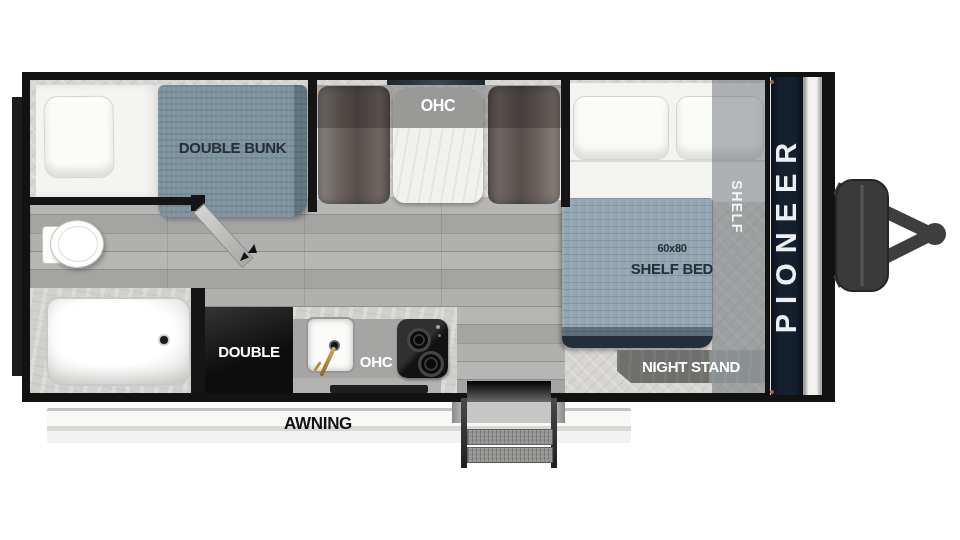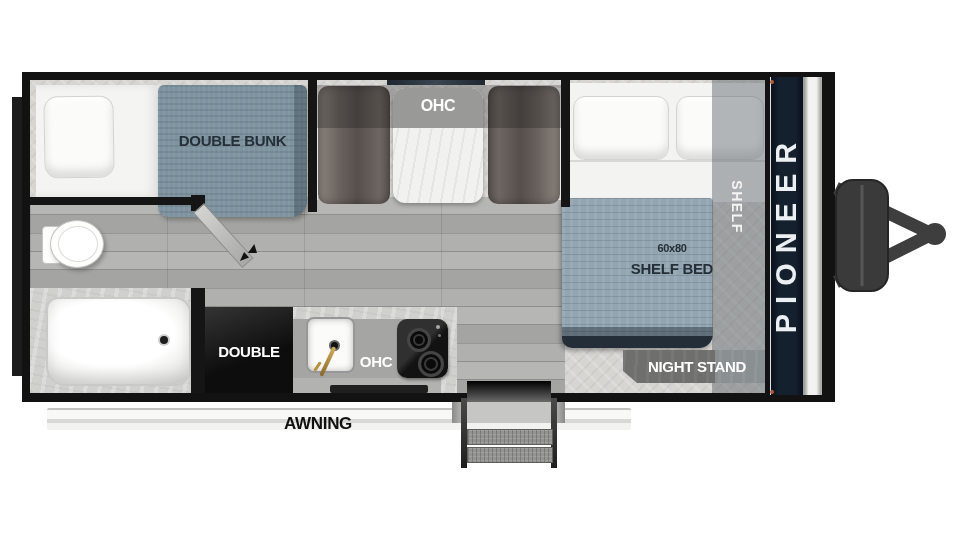--- a/index.html
+++ b/index.html
@@ -47,21 +47,21 @@
 
   <div class="abs wood" style="left:30px;top:197px;width:535px;height:196px;"></div>
 
   <div class="abs marble" style="left:30px;top:288px;width:162px;height:105px;"></div>
 
   <div class="abs" style="left:36px;top:85px;width:124px;height:112px;background:#f4f4f2;
               box-shadow:inset -8px 0 10px rgba(0,0,0,.08);"></div>
   <div class="abs pillow" style="left:44px;top:96px;width:68px;height:80px;border-radius:14px;transform:rotate(-1deg);"></div>
   <div class="abs mattress-blue" style="left:158px;top:85px;width:149px;height:132px;border-radius:6px 6px 16px 10px;
               box-shadow:2px 3px 4px rgba(0,0,0,.25);">
-    <div class="abs lbl" style="left:0;top:47px;width:149px;text-align:center;font-size:15px;color:#242f38;">DOUBLE BUNK</div>
+    <div class="abs lbl" style="left:0;top:54px;width:149px;text-align:center;font-size:15px;color:#242f38;">DOUBLE BUNK</div>
   </div>
 
   <div class="abs" style="left:387px;top:78px;width:98px;height:7px;background:linear-gradient(90deg,#1f2730,#3a4652,#1f2730);"></div>
   <div class="abs" style="left:315px;top:88px;width:3px;height:112px;background:#e9e9e7;"></div>
   <div class="abs" style="left:557px;top:88px;width:4px;height:112px;background:#e9e9e7;"></div>
   <div class="abs bench" style="left:318px;top:86px;width:72px;height:118px;"></div>
   <div class="abs bench" style="left:488px;top:86px;width:72px;height:118px;transform:scaleX(-1);"></div>
 
   <div class="abs" style="left:308px;top:85px;width:262px;height:43px;background:rgba(15,15,15,.25);"></div>
 
@@ -83,21 +83,21 @@
     <div class="abs lbl" style="left:40px;top:62px;width:140px;text-align:center;font-size:15px;color:#242f38;">SHELF BED</div>
   </div>
 
   <div class="abs" style="left:712px;top:80px;width:53px;height:313px;background:rgba(88,95,102,.45);"></div>
   <div class="abs lbl" style="left:710px;top:199px;width:54px;text-align:center;font-size:14px;color:#f4f4f2;
               letter-spacing:1.5px;transform:rotate(90deg);transform-origin:center;">SHELF</div>
 
   <div class="abs" style="left:617px;top:350px;width:148px;height:33px;
               clip-path:polygon(0 0,100% 0,100% 100%,14px 100%,0 calc(100% - 12px));
               background:linear-gradient(90deg,#6f6f6d 0 62%,#8a8f92 62%);
-              background-blend-mode:normal;margin-left:6px;">
+              background-blend-mode:normal;">
     <div class="abs" style="left:0;top:0;width:100%;height:100%;background:
                 repeating-linear-gradient(92deg, rgba(255,255,255,.06) 0 3px, transparent 3px 12px);"></div>
     <div class="abs lbl" style="left:0;top:8px;width:148px;text-align:center;font-size:15px;color:#ffffff;">NIGHT STAND</div>
   </div>
 
   <div class="abs" style="left:42px;top:226px;width:18px;height:36px;background:#fdfdfb;border:1px solid #c5c5c3;border-radius:4px;"></div>
   <div class="abs" style="left:50px;top:220px;width:52px;height:46px;background:#fdfdfb;border:1px solid #c2c2c0;
               border-radius:50%;box-shadow:2px 3px 4px rgba(0,0,0,.25);"></div>
   <div class="abs" style="left:58px;top:226px;width:38px;height:34px;background:#ffffff;border:1px solid #dcdcda;border-radius:50%;"></div>
   <div class="abs" style="left:46px;top:297px;width:141px;height:85px;border:2px solid #c9c9c7;
@@ -166,21 +166,21 @@
   <div class="abs" style="left:770px;top:390px;width:4px;height:4px;border-radius:50%;background:#b85c38;"></div>
 
   <svg class="abs" style="left:830px;top:163px;" width="130" height="145" viewBox="0 0 130 145">
     <line x1="6" y1="25" x2="102" y2="71" stroke="#3e3e3e" stroke-width="13"></line>
     <line x1="6" y1="119" x2="102" y2="71" stroke="#3e3e3e" stroke-width="13"></line>
     <circle cx="105" cy="71" r="11" fill="#3e3e3e"></circle>
     <rect x="6" y="17" width="52" height="111" rx="17" fill="#3a3a3a" stroke="#262626" stroke-width="2"></rect>
     <line x1="32" y1="22" x2="32" y2="123" stroke="#565656" stroke-width="3"></line>
   </svg>
 
-  <div class="abs" style="left:47px;top:408px;width:584px;height:22px;border-radius:2px;
+  <div class="abs" style="left:47px;top:408px;width:584px;height:35px;border-radius:2px;
               background:linear-gradient(180deg,#c2c2c0 0 9%,#f8f8f6 9% 52%,#d8d8d6 52% 66%,#f2f2f0 66% 100%);">
     <div class="abs lbl" style="left:211px;top:6px;width:120px;text-align:center;font-size:17px;color:#111;">AWNING</div>
   </div>
   <div class="abs" style="left:452px;top:402px;width:113px;height:21px;
               background:linear-gradient(90deg,#8a8a8a,#c6c6c4 12% 88%,#8a8a8a);"></div>
   <div class="abs" style="left:461px;top:398px;width:6px;height:70px;background:linear-gradient(180deg,#4a4a4a,#1e1e1e);"></div>
   <div class="abs" style="left:551px;top:398px;width:6px;height:70px;background:linear-gradient(180deg,#4a4a4a,#1e1e1e);"></div>
   <div class="abs tread" style="left:467px;top:429px;width:84px;height:14px;"></div>
   <div class="abs tread" style="left:467px;top:447px;width:84px;height:14px;"></div>
 

